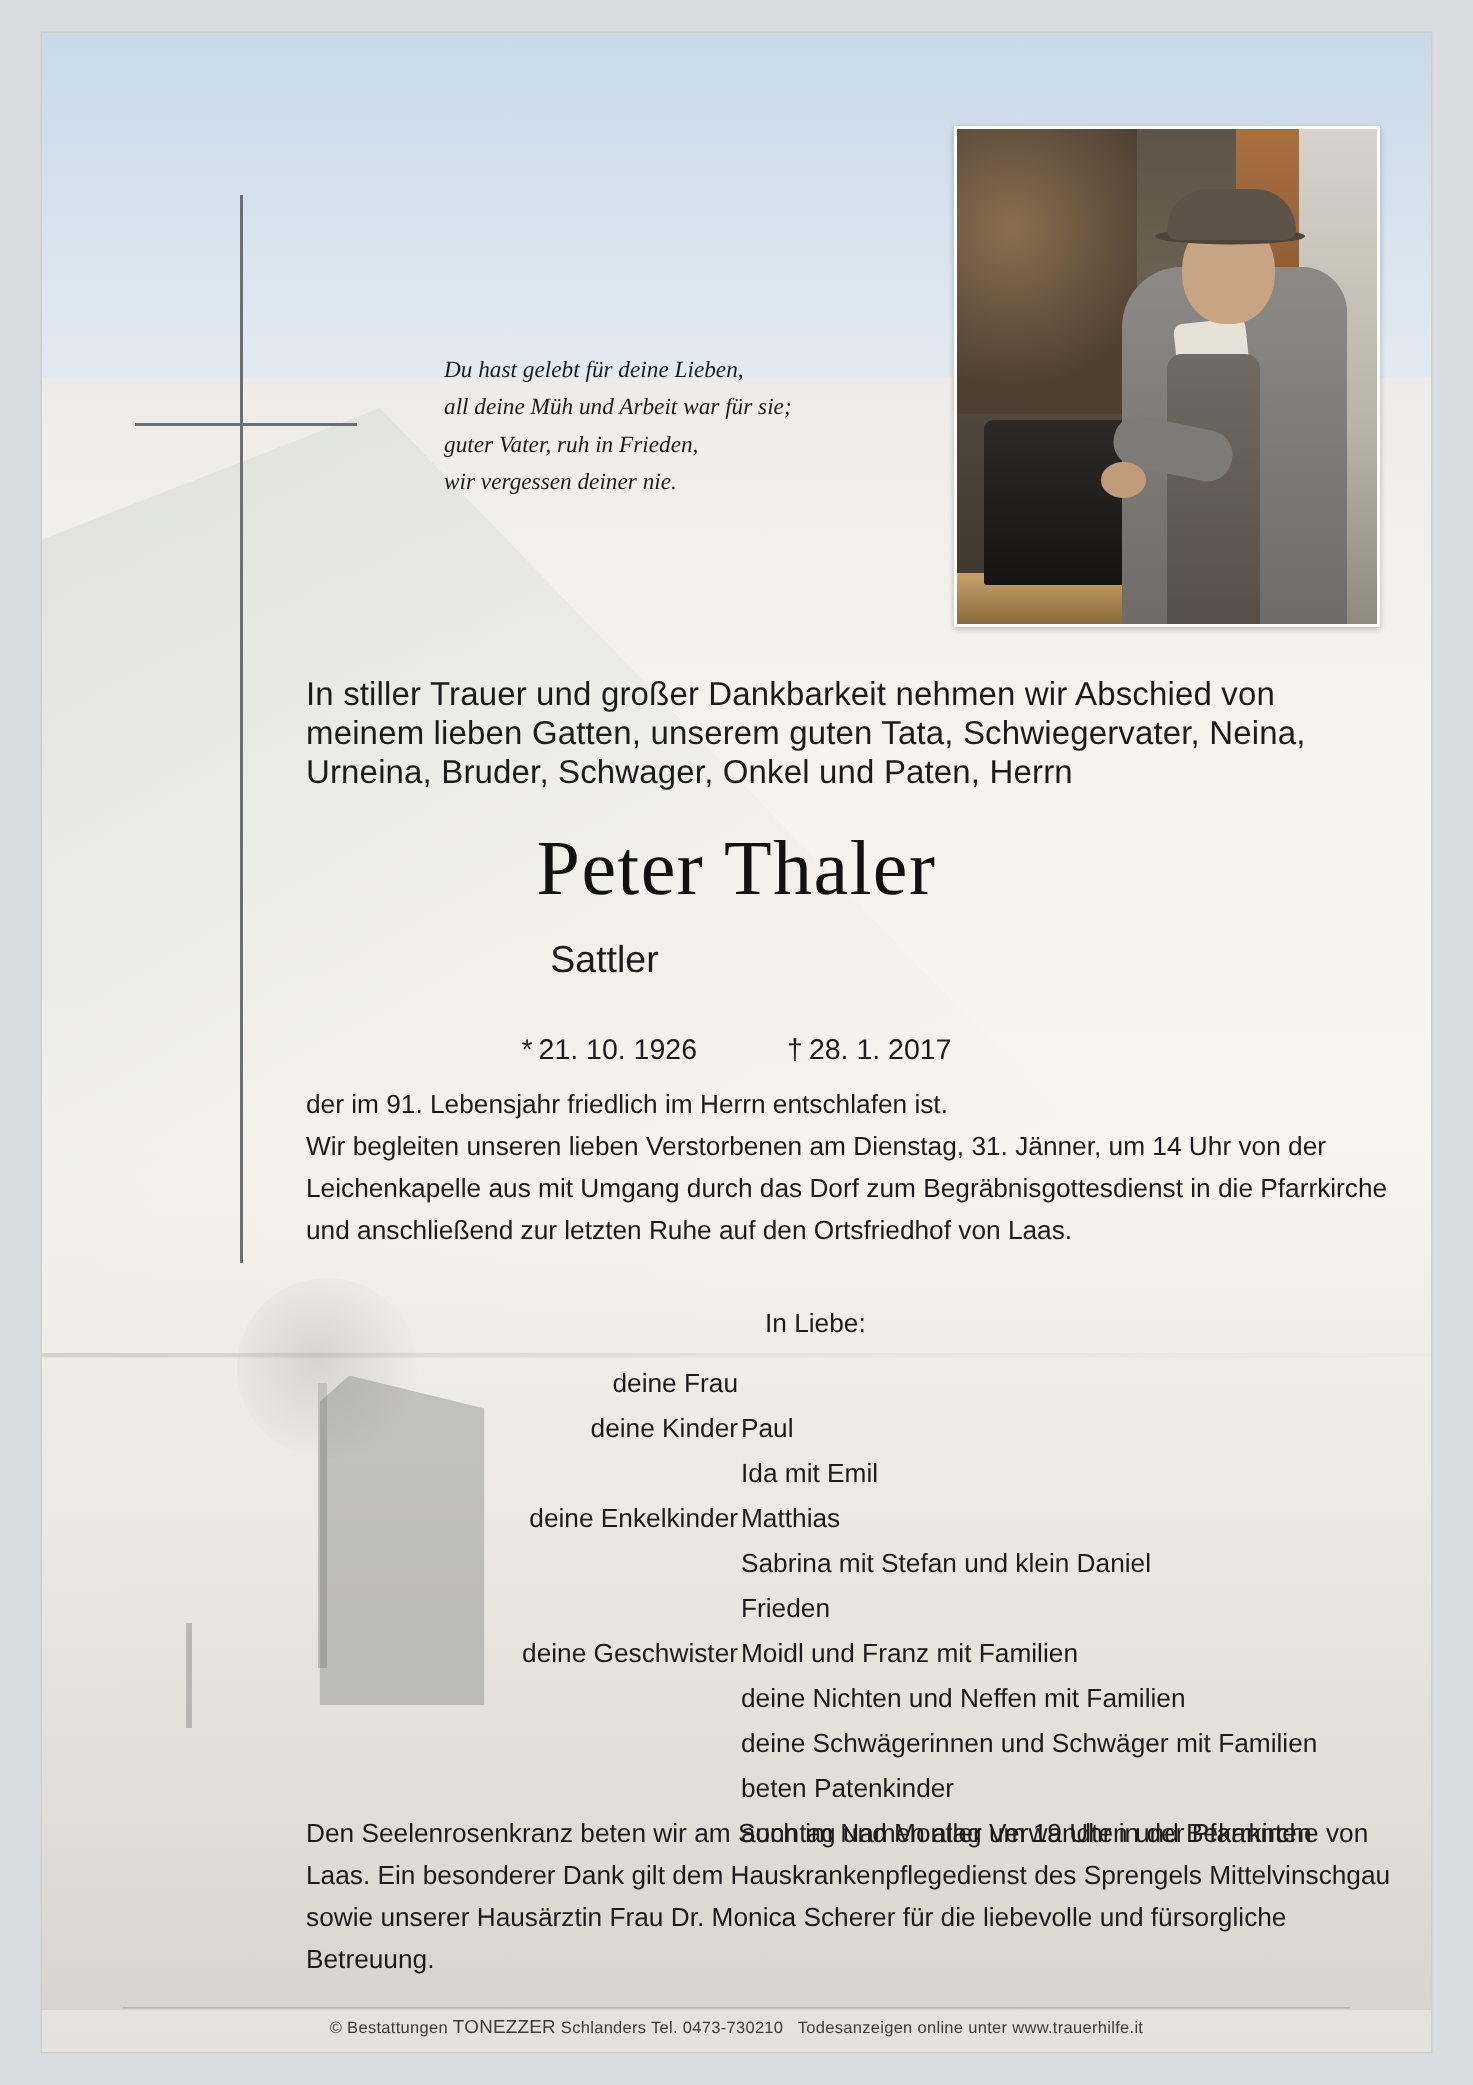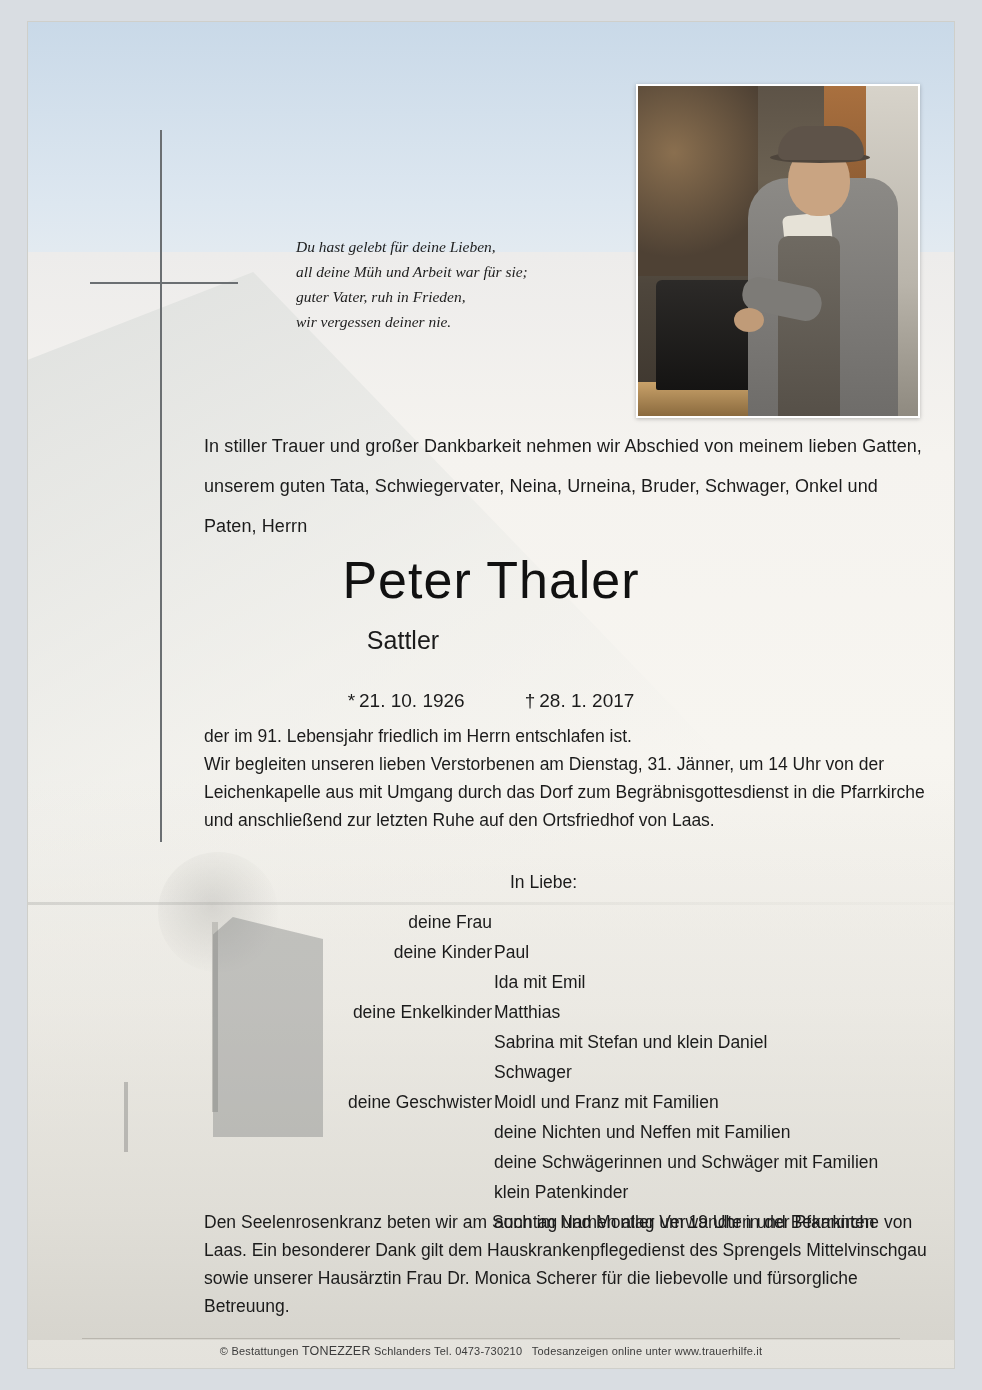--- a/index.html
+++ b/index.html
@@ -228,33 +228,33 @@
     color: #1d1d1d;
   }
 
   .block {
     position: absolute;
     color: #1b1b1b;
   }
 
   .intro {
     left: 176px;
-    top: 404px;
+    top: 428px;
     width: 730px;
-    font-size: 18px;
-    line-height: 40px;
+    font-size: 22px;
+    line-height: 26px;
     letter-spacing: 0.1px;
   }
 
   .name {
     left: 0;
     top: 528px;
     width: 926px;
     text-align: center;
-    font-family: Liberation Sans, sans-serif;
+    font-family: Liberation Serif, serif;
     font-size: 52px;
     line-height: 60px;
     color: #111;
     letter-spacing: 1px;
   }
   .profession {
     left: 0;
     top: 604px;
     width: 750px;
     text-align: center;
@@ -412,30 +412,30 @@
         <div class="names">
           <div>Paul</div>
           <div>Ida mit Emil</div>
         </div>
       </div>
       <div class="family-row">
         <div class="rel">deine Enkelkinder</div>
         <div class="names">
           <div>Matthias</div>
           <div>Sabrina mit Stefan und klein Daniel</div>
-          <div>Schwager</div>
+          <div>Frieden</div>
         </div>
       </div>
       <div class="family-row">
         <div class="rel">deine Geschwister</div>
         <div class="names">
           <div>Moidl und Franz mit Familien</div>
           <div>deine Nichten und Neffen mit Familien</div>
           <div>deine Schwägerinnen und Schwäger mit Familien</div>
-          <div>klein Patenkinder</div>
+          <div>beten Patenkinder</div>
           <div>auch im Namen aller Verwandten und Bekannten</div>
         </div>
       </div>
     </div>
 
     <div class="block closing">Den Seelenrosenkranz beten wir am Sonntag und Montag um 19 Uhr in der Pfarrkirche von Laas. Ein besonderer Dank gilt dem Hauskrankenpflegedienst des Sprengels Mittelvinschgau sowie unserer Hausärztin Frau Dr. Monica Scherer für die liebevolle und fürsorgliche Betreuung.</div>
 
     <div class="footer-rule"></div>
     <div class="footer">
       <span>© Bestattungen</span>

